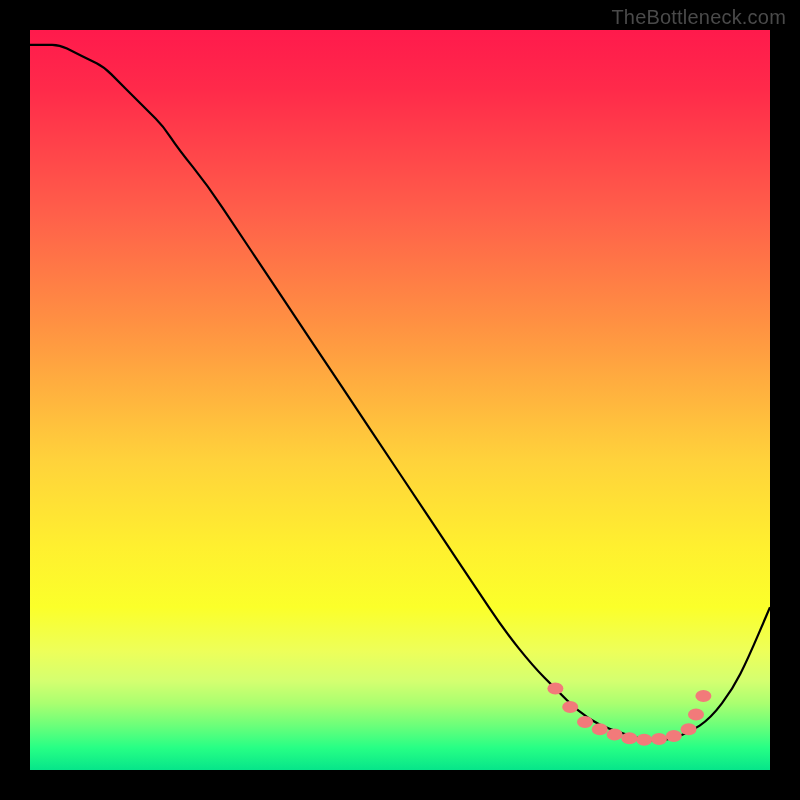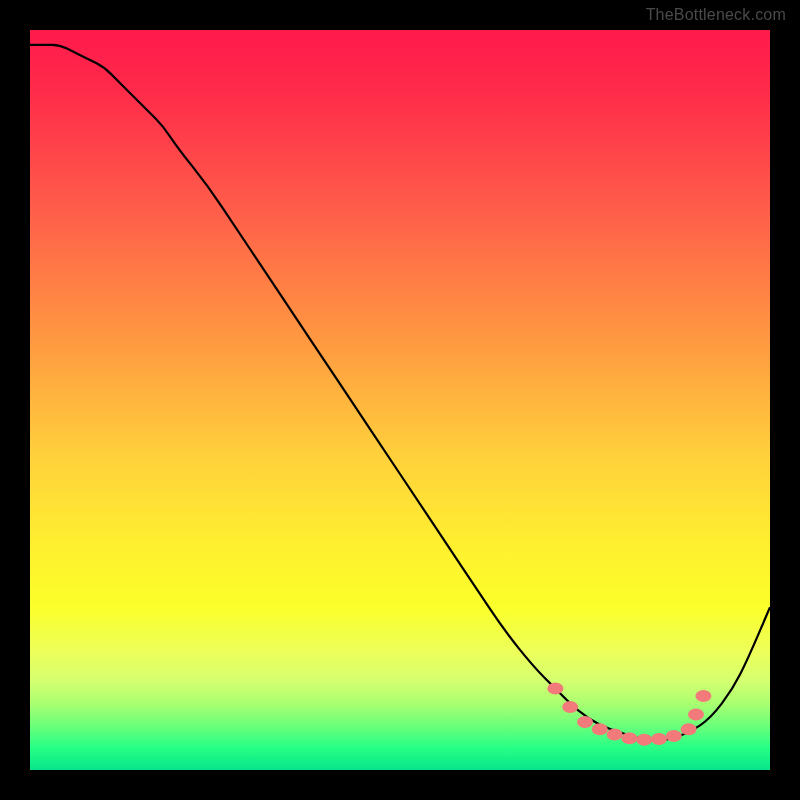--- a/index.html
+++ b/index.html
@@ -8,21 +8,21 @@
     position: relative;
     width: 800px;
     height: 800px;
     background: #000;
   }
   .watermark {
     position: absolute;
     top: 6px;
     right: 14px;
     font-family: Arial, Helvetica, sans-serif;
-    font-size: 16px;
+    font-size: 20px;
     font-weight: 500;
     color: #4a4a4a;
     z-index: 10;
     letter-spacing: 0.2px;
   }
   .plot {
     position: absolute;
     left: 30px;
     top: 30px;
     width: 740px;

